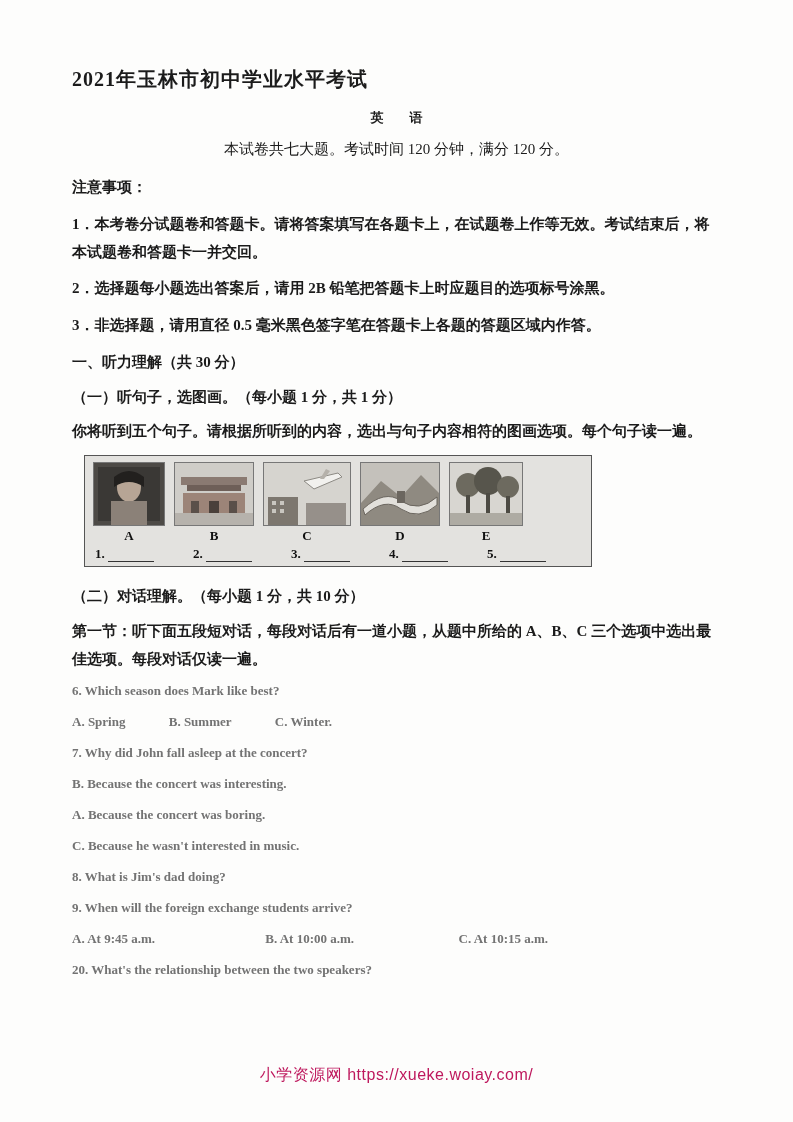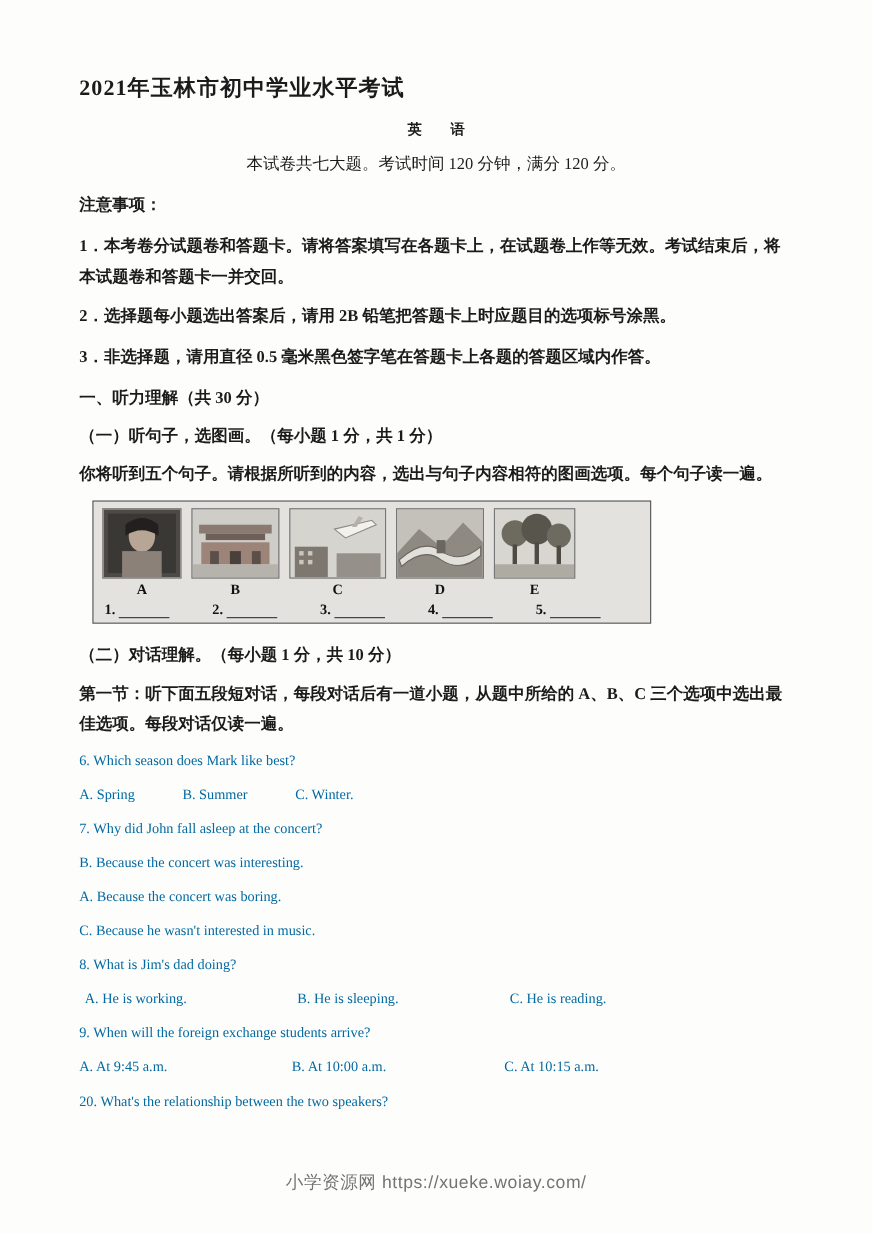--- a/index.html
+++ b/index.html
@@ -28,22 +28,22 @@
     font-size: 15px; font-weight: 400; text-align: center;
     margin-bottom: 15px;
   }
   .cn {
     font-size: 15px; font-weight: 700; line-height: 1.85;
     margin-bottom: 9px;
   }
   .cn.tight { margin-bottom: 7px; }
   
   .en {
-    font-size: 13px; font-weight: 400; line-height: 17px;
-    margin-bottom: 14px; color: #0369a1;
+    font-size: 13px; font-weight: 700; line-height: 17px;
+    margin-bottom: 14px; color: #737373;
   }
   .en.indent { padding-left: 5px; }
   .options-inline span { display: inline-block; margin-right: 40px; }
   .options-inline span:last-child { margin-right: 0; }
   .options-wide span { display: inline-block; width: 190px; }
   .options-wide span:last-child { width: auto; }
 
   
   .picture-box {
     width: 508px;
@@ -67,21 +67,21 @@
     font-size: 13px; font-weight: 700; color: #111;
   }
   .blank-item { display: flex; align-items: flex-end; width: 98px; }
   .blank-item:last-child { width: auto; }
   .blank-line {
     display: inline-block; width: 46px; border-bottom: 1px solid #333;
     height: 12px; margin-left: 3px;
   }
   .footer {
     position: absolute; bottom: 36px; left: 0; width: 100%;
-    text-align: center; color: #737373; font-size: 16px;
+    text-align: center; color: #be185d; font-size: 16px;
     font-family: "Liberation Sans", sans-serif; letter-spacing: 0.5px;
   }
 </style>
 </head>
 <body>
 
 <div class="page">
 
   <h1 class="title1">2021年玉林市初中学业水平考试</h1>
   <h2 class="title2">英　　语</h2>
@@ -208,25 +208,20 @@
     <span>B. Summer</span>
     <span>C. Winter.</span>
   </p>
 
   <p class="en">7. Why did John fall asleep at the concert?</p>
   <p class="en">B. Because the concert was interesting.</p>
   <p class="en">A. Because the concert was boring.</p>
   <p class="en">C. Because he wasn't interested in music.</p>
 
   <p class="en">8. What is Jim's dad doing?</p>
-  <p class="en options-wide indent">
-    <span>A. He is working.</span>
-    <span>B. He is sleeping.</span>
-    <span>C. He is reading.</span>
-  </p>
 
   <p class="en">9. When will the foreign exchange students arrive?</p>
   <p class="en options-wide">
     <span>A. At 9:45 a.m.</span>
     <span>B. At 10:00 a.m.</span>
     <span>C. At 10:15 a.m.</span>
   </p>
 
   <p class="en">20. What's the relationship between the two speakers?</p>
 

